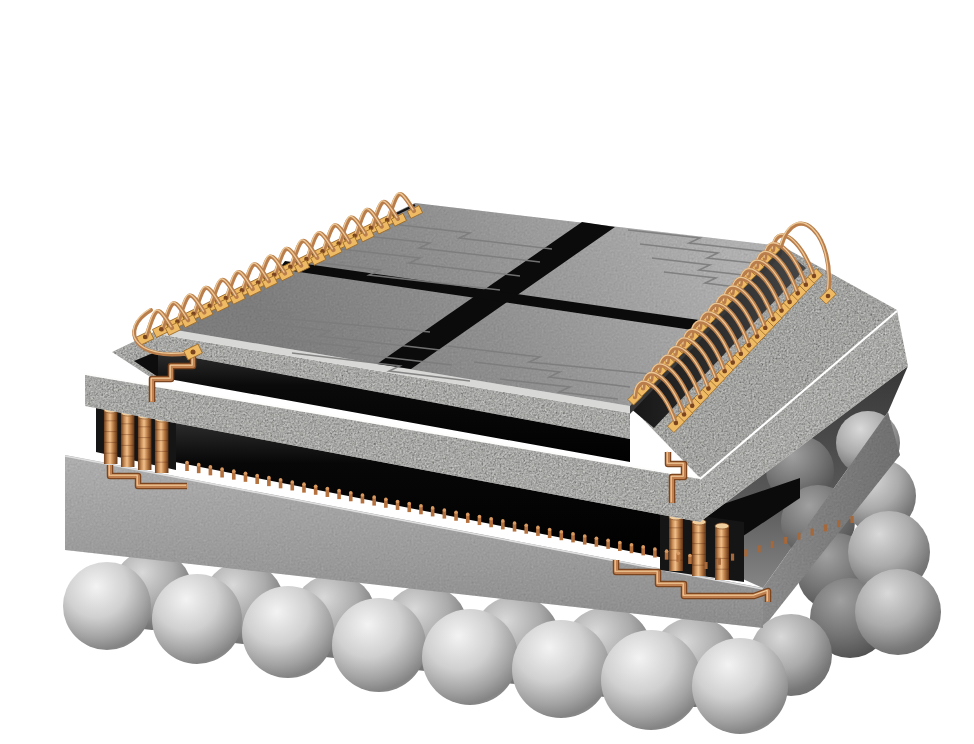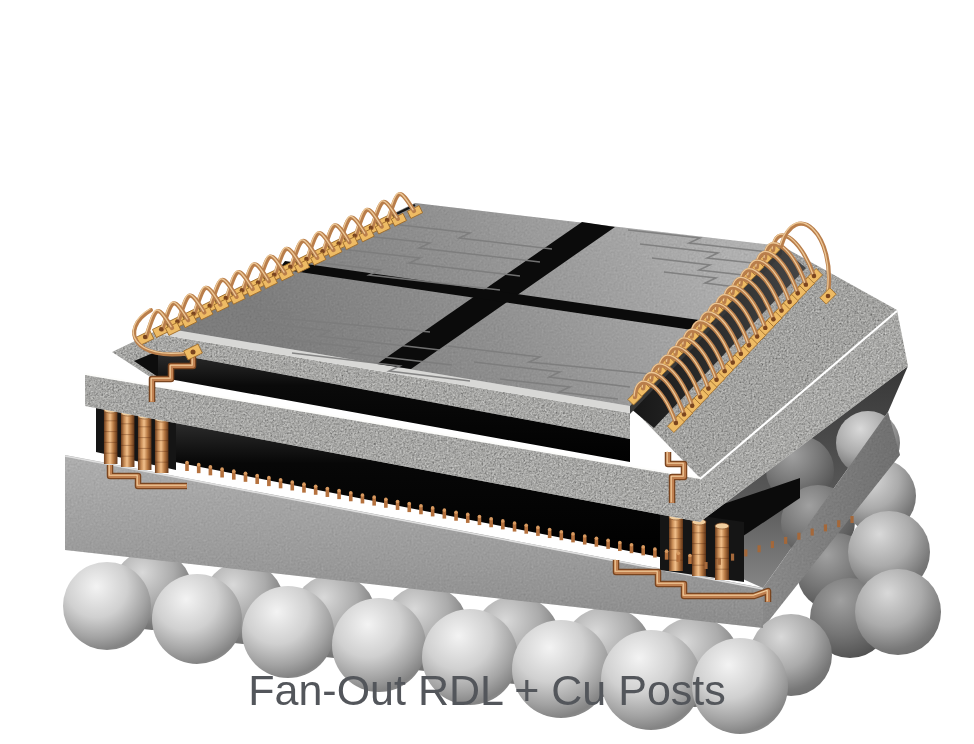--- a/index.html
+++ b/index.html
@@ -538,14 +538,13 @@
         <path d="M151,310 C118,330 135,362 190,353" fill="none" stroke="#f2cf9f" stroke-width="1.3" stroke-linecap="round" transform="translate(-0.9,-1.2)" opacity="0.9"></path>
         <rect x="185" y="347" width="16" height="10" fill="#eebb64" stroke="#9c6a2a" stroke-width="0.8" transform="rotate(-26 193 352)"></rect>
         <circle cx="193" cy="352" r="2.5" fill="#7a451f"></circle>
         <path d="M781,246 C796,198 836,234 828,294" fill="none" stroke="#b97e4b" stroke-width="4.2" stroke-linecap="round"></path>
         <path d="M781,246 C796,198 836,234 828,294" fill="none" stroke="#f2cf9f" stroke-width="1.3" stroke-linecap="round" transform="translate(-0.9,-1.2)" opacity="0.9"></path>
         <rect x="821" y="291.5" width="14" height="9" fill="#eebb64" stroke="#9c6a2a" stroke-width="0.8" transform="rotate(-45 828 296)"></rect>
         <circle cx="828" cy="296" r="2.3" fill="#7a451f"></circle>
       </g>
   </svg>
 
-  <div class="caption">Fan-Out RDL + Cu Posts</div>
 </div>
 
 </body></html>

